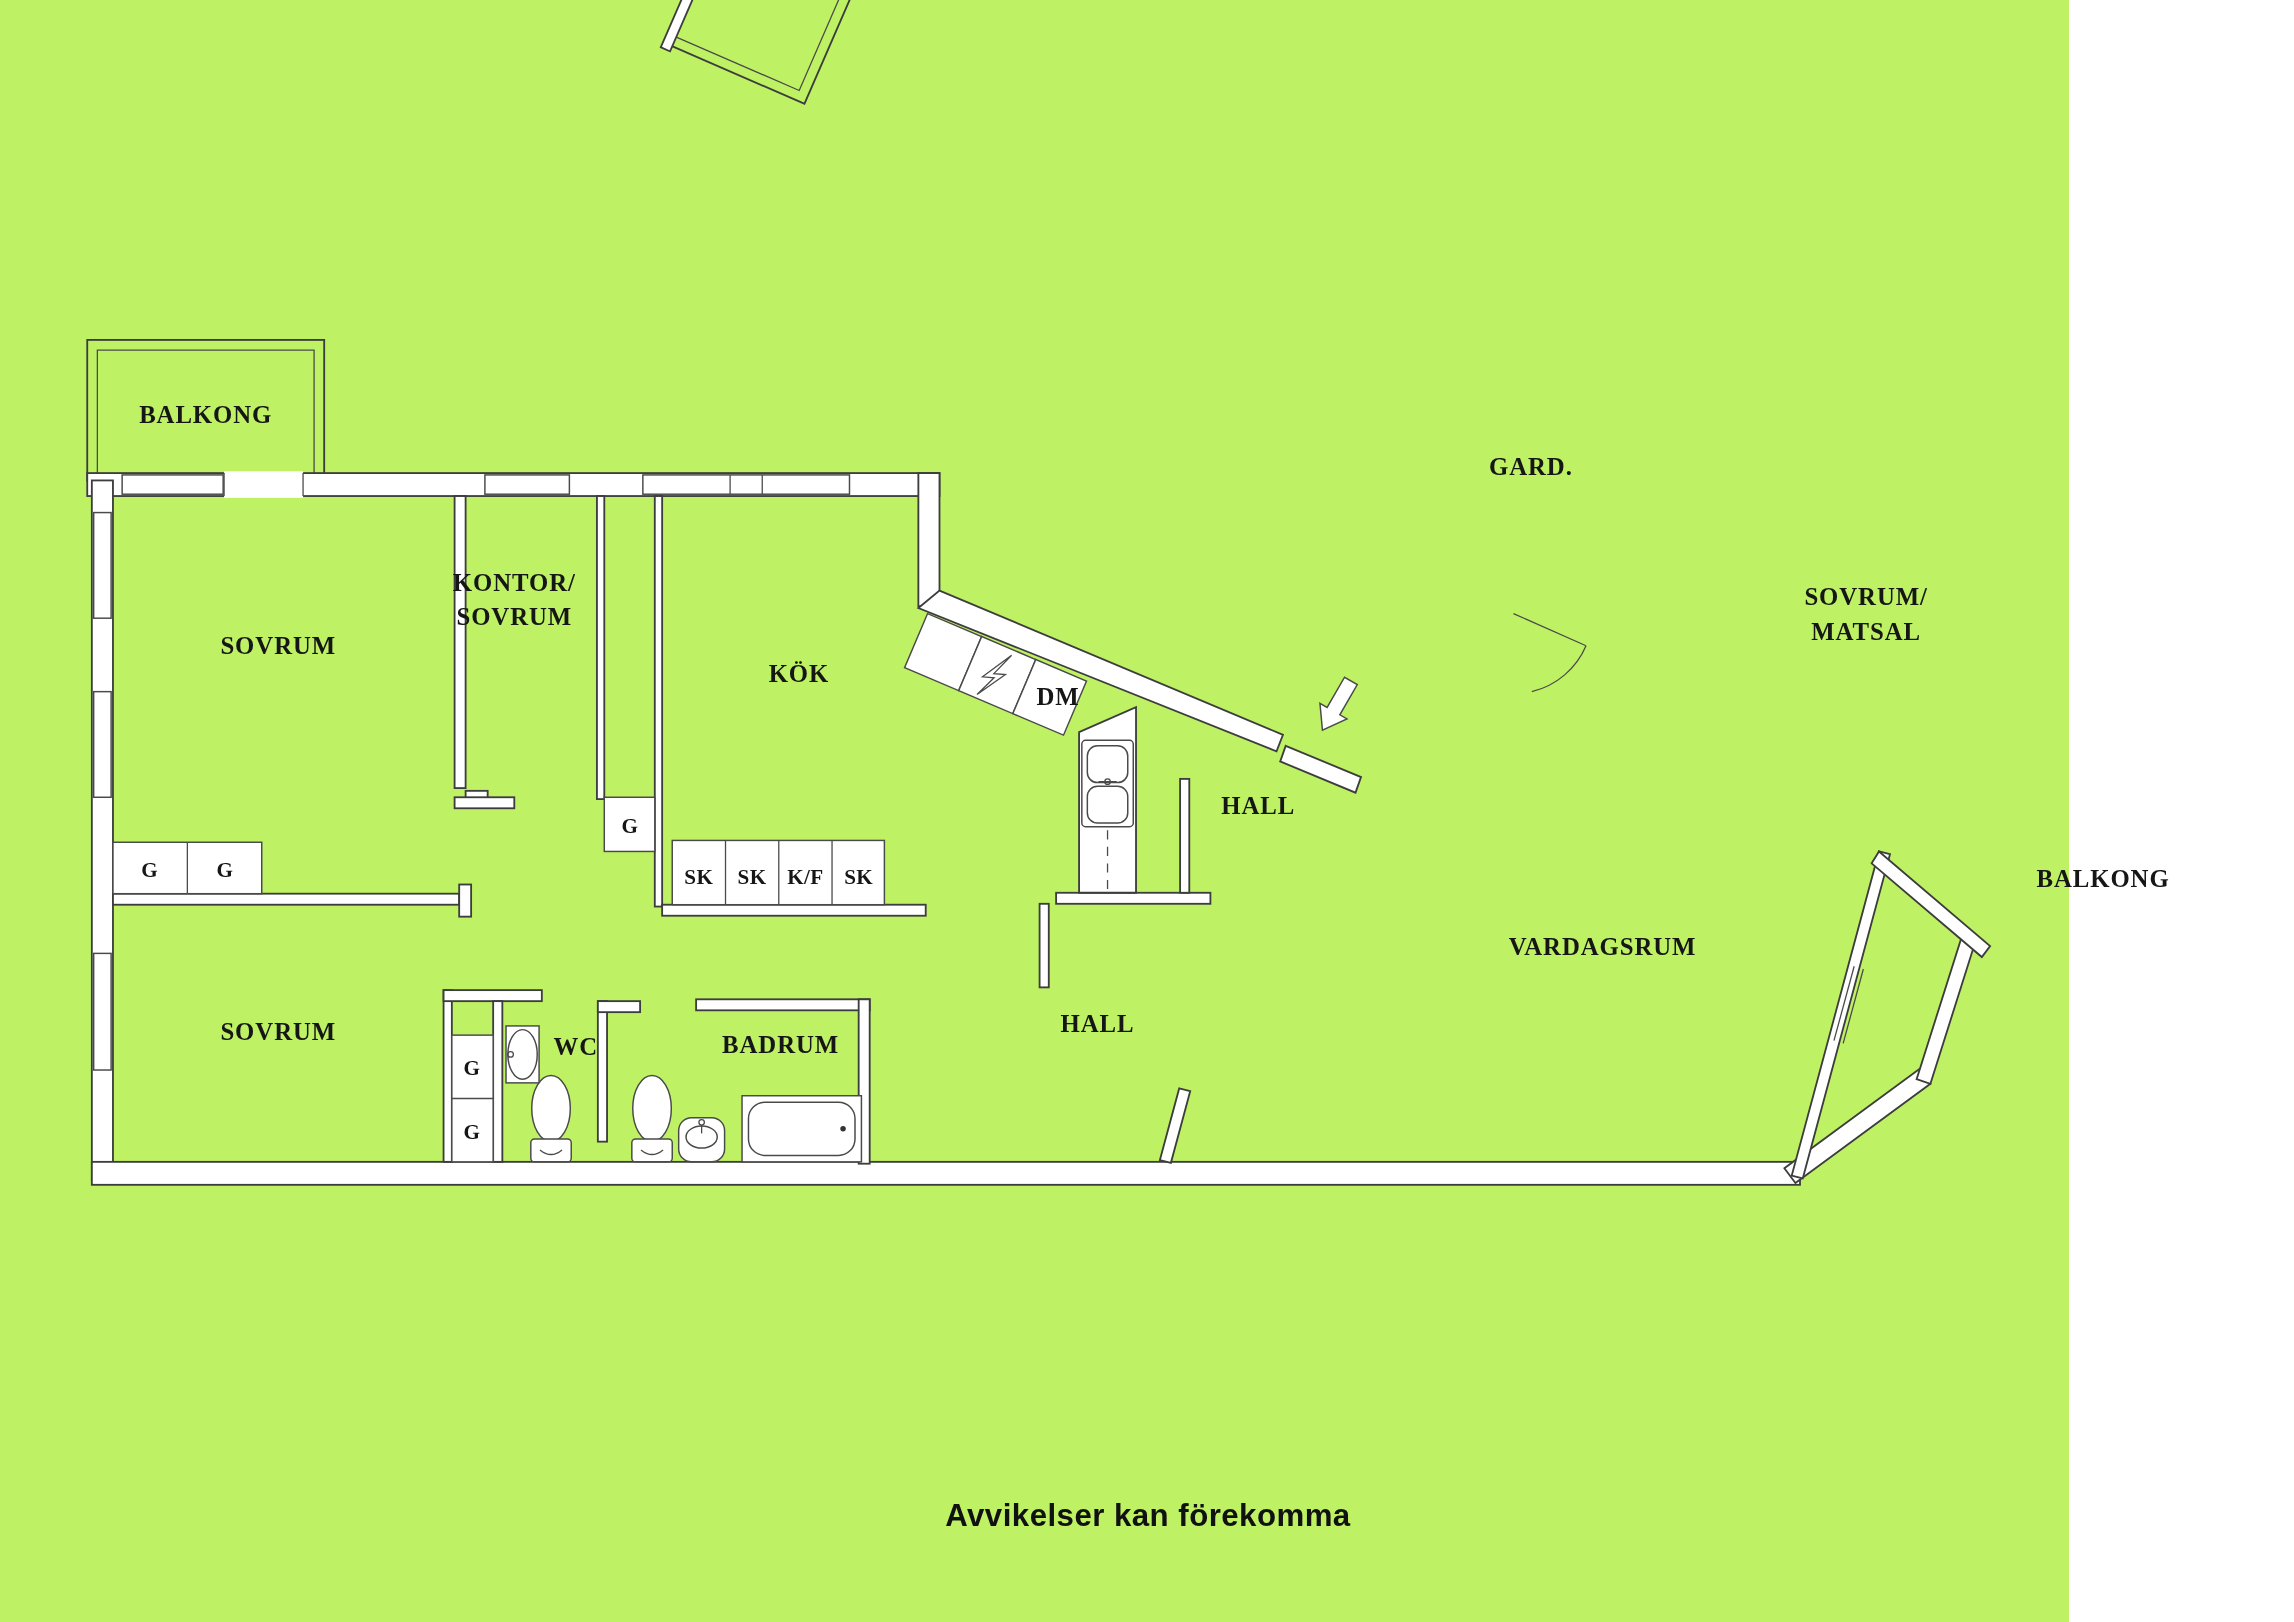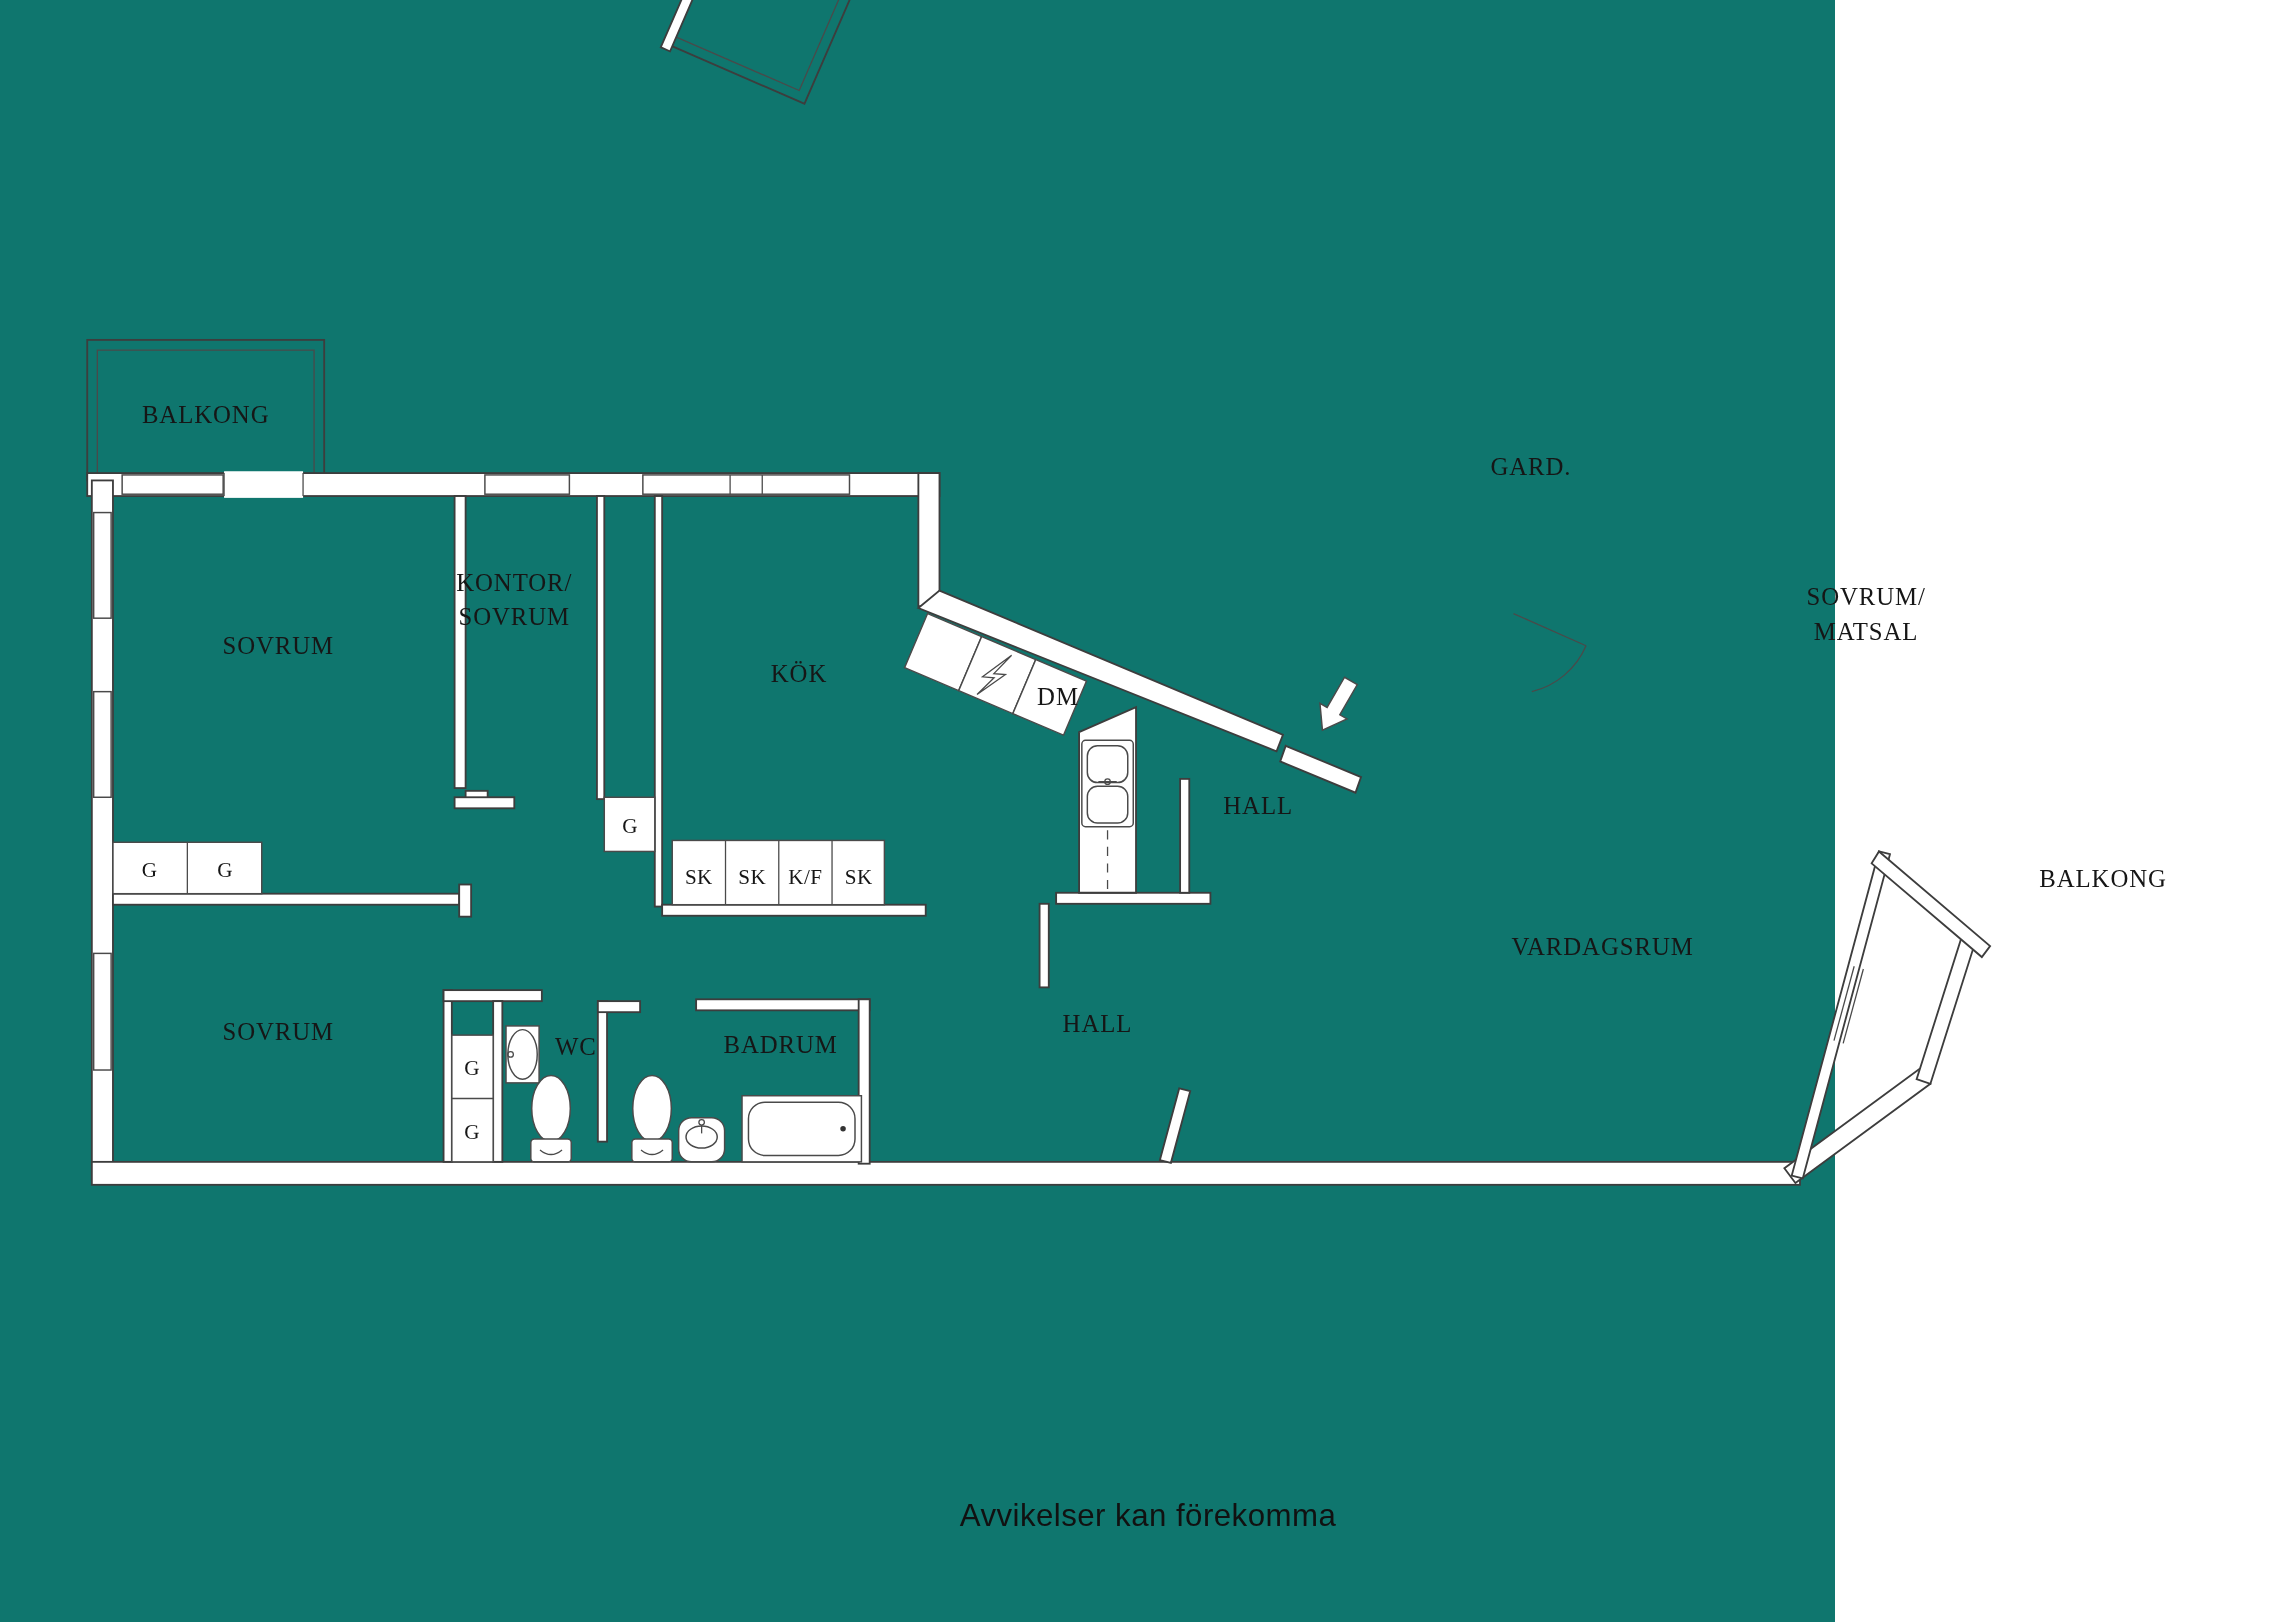--- a/index.html
+++ b/index.html
@@ -1,16 +1,16 @@
 <!DOCTYPE html>
 <html style="font-size:14.7px"><head>
 <meta charset="utf-8">
 <style>
   html,body{margin:0;padding:0;background:#ffffff;}
-  .stage{width:1835px;height:1623px;position:relative;background:#0f766e;}
+  .stage{width:2069px;height:1623px;position:relative;background:#bef264;font-weight:bold;}
   .wall{fill:#ffffff;stroke:#3d3d3d;stroke-width:2;stroke-linejoin:miter;}
   .line{stroke:#3d3d3d;stroke-width:2;fill:none;}
   .thin{stroke:#4a4a4a;stroke-width:1.4;fill:none;}
   .fix{fill:#ffffff;stroke:#4a4a4a;stroke-width:1.6;}
   .erase{fill:#ffffff;stroke:none;}
   .dash{stroke-dasharray:10 8;}
   text{text-anchor:middle;}
   .lbl{font-family:"Liberation Serif","DejaVu Serif",serif;fill:#161616;font-size:27px;letter-spacing:1px;}
   .lbl-sm{font-family:"Liberation Serif","DejaVu Serif",serif;fill:#161616;font-size:23px;letter-spacing:0.5px;}
   .footer{font-family:"Liberation Sans","DejaVu Sans",sans-serif;fill:#111;font-size:34px;letter-spacing:0.5px;}

